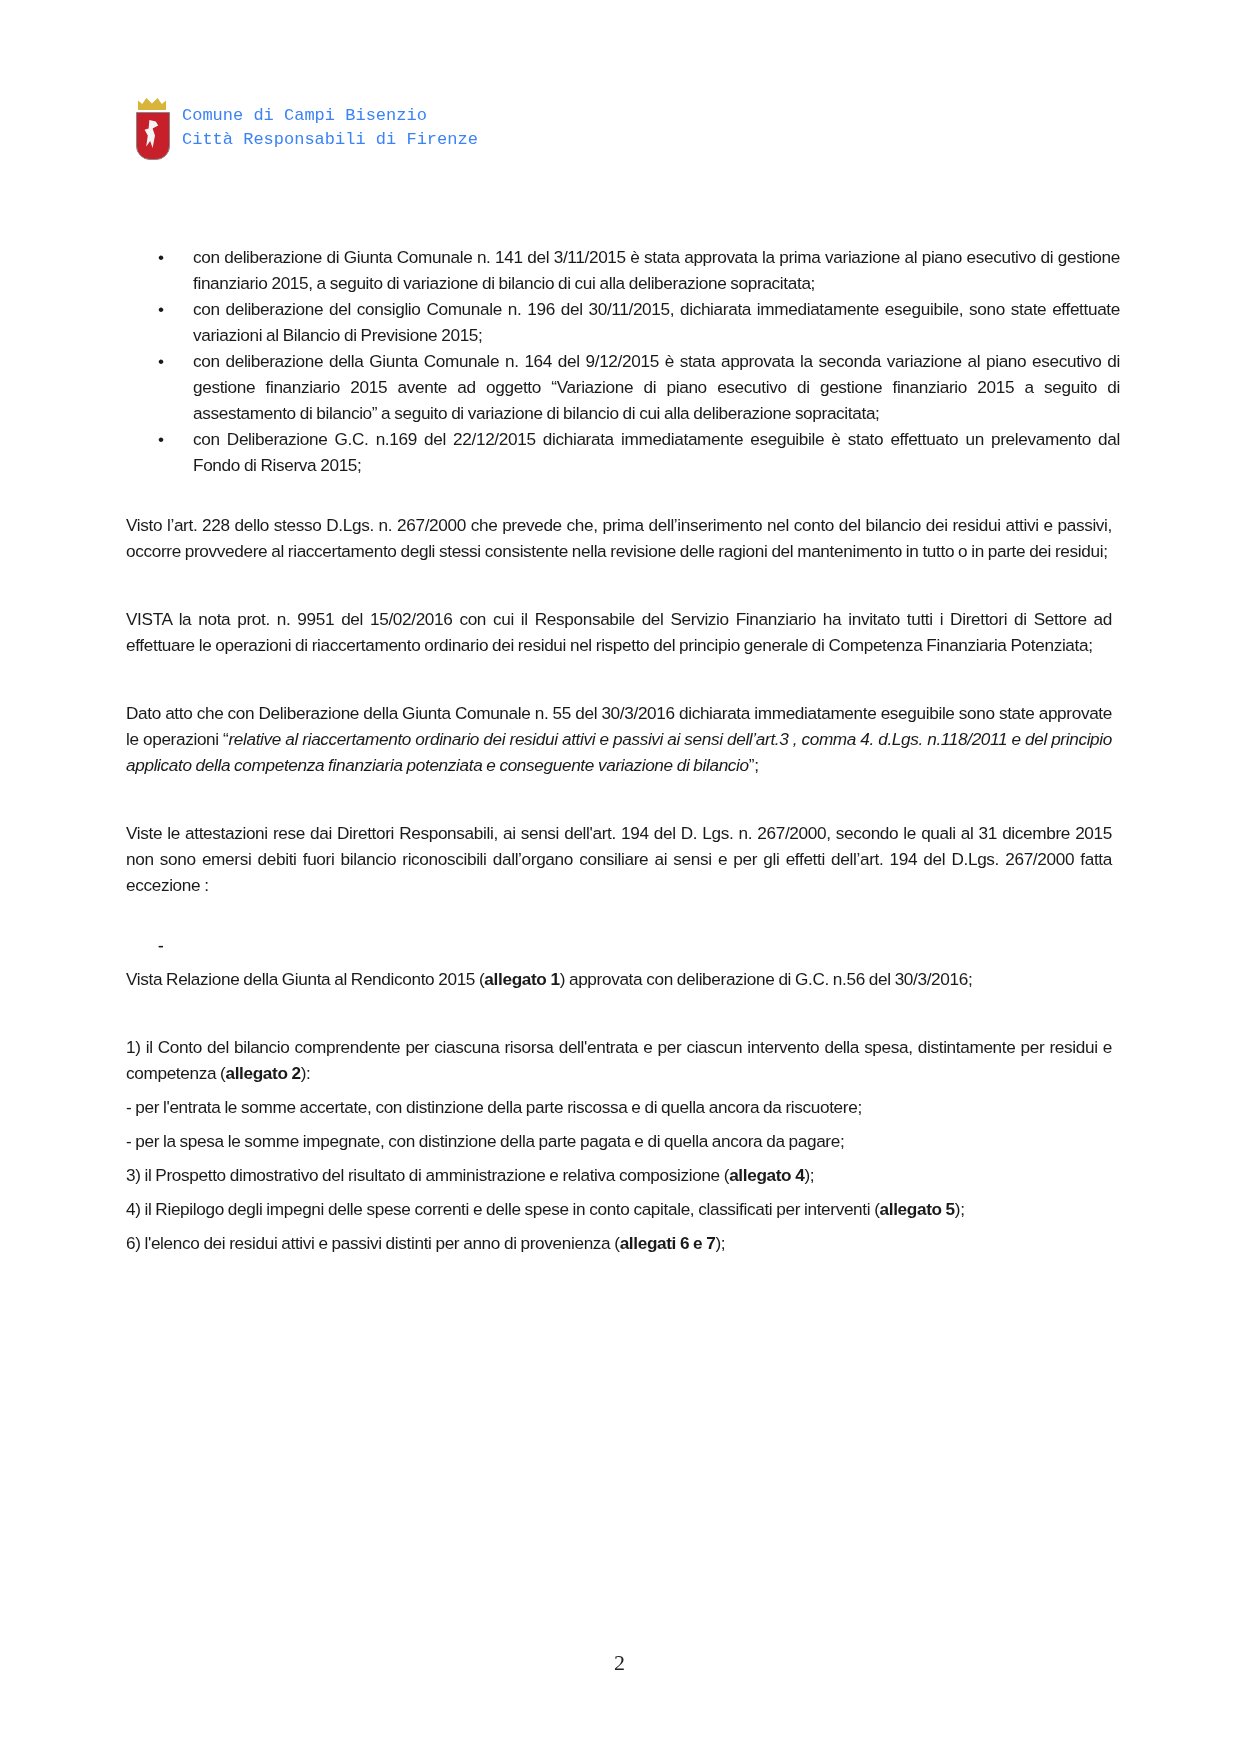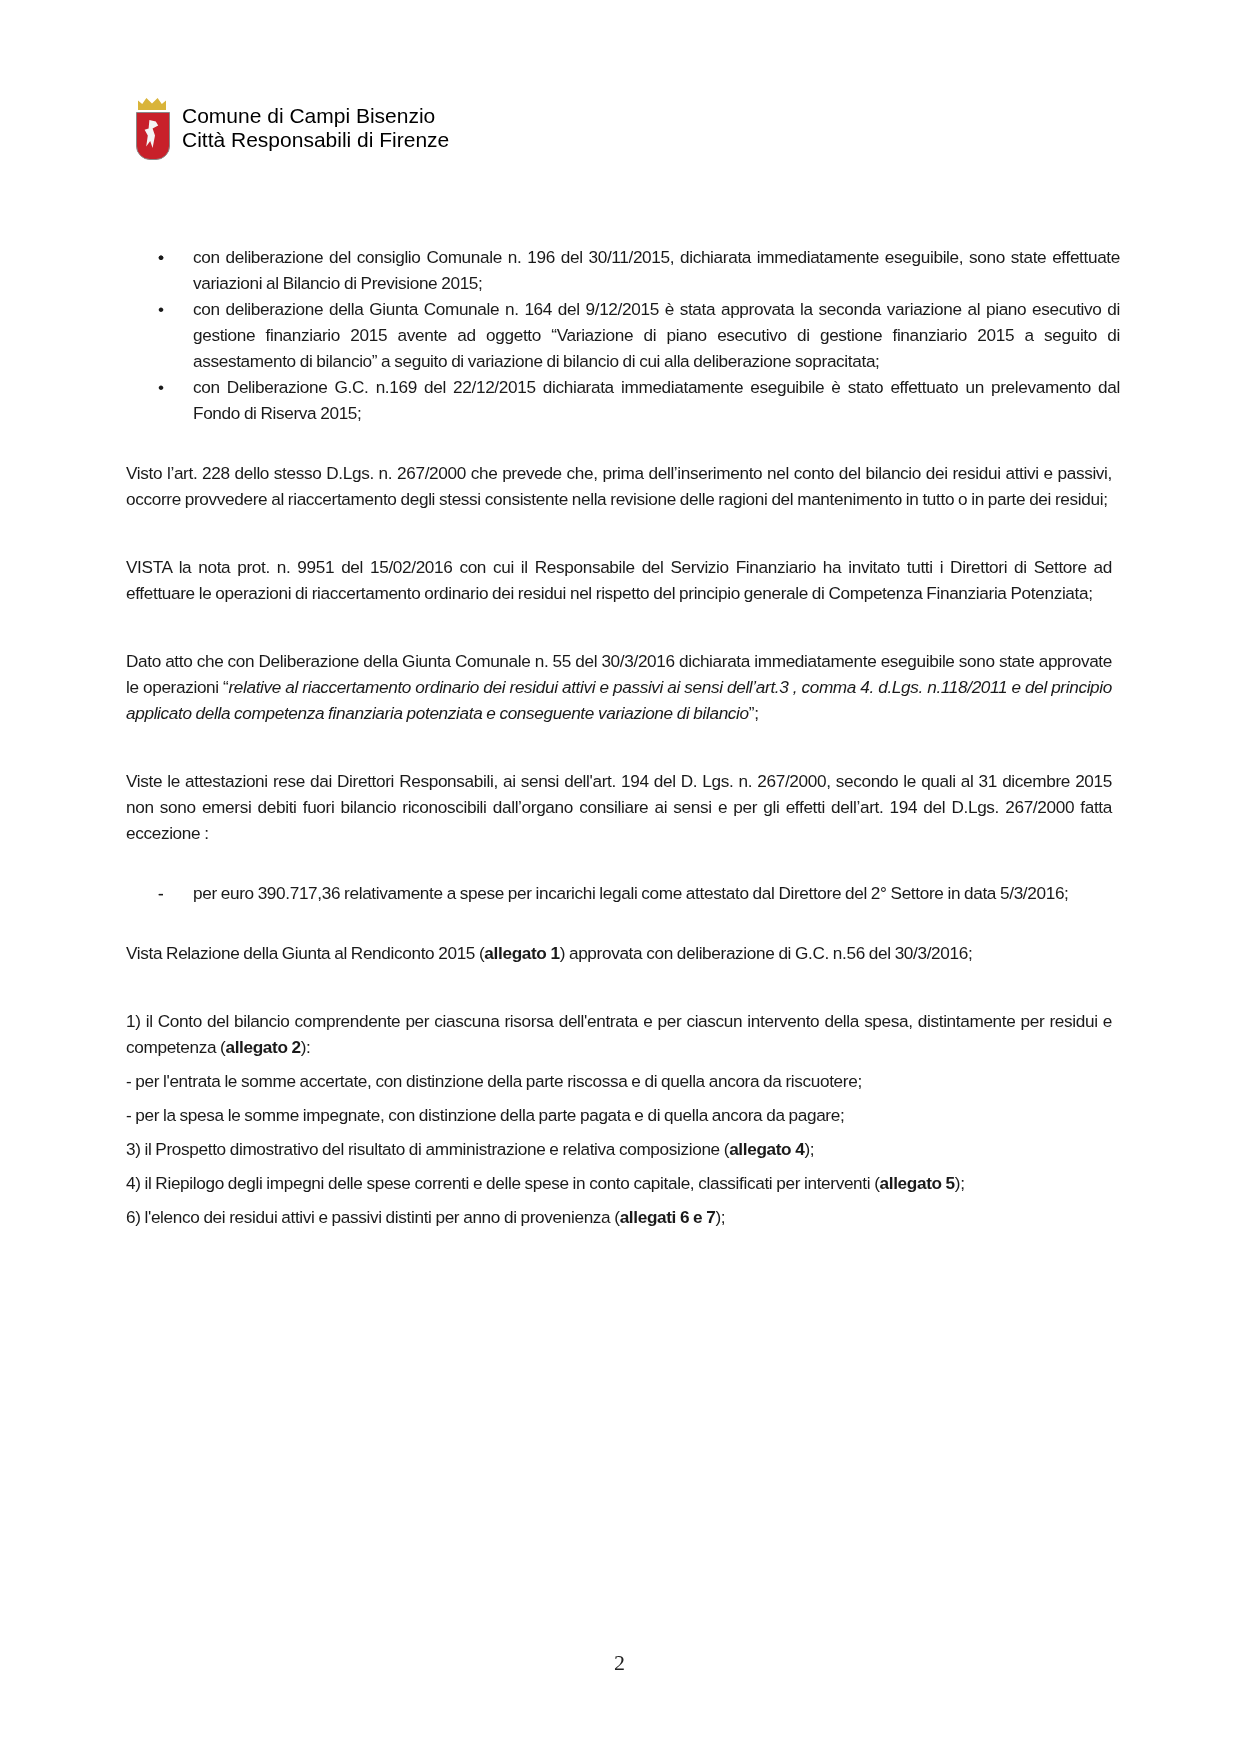--- a/index.html
+++ b/index.html
@@ -5,21 +5,21 @@
   html, body { margin: 0; padding: 0; background: #ffffff; }
   body { width: 1239px; height: 1753px; position: relative; overflow: hidden; color: #1a1a1a; }
   .header { position: absolute; left: 134px; top: 98px; display: flex; align-items: flex-start; }
   .crest { width: 36px; height: 64px; position: relative; margin-right: 12px; }
   .crown { position: absolute; left: 4px; top: 0; width: 28px; height: 12px; background: #d9b43a; border-radius: 2px 2px 0 0;
            clip-path: polygon(0 100%, 0 20%, 15% 50%, 30% 0, 50% 45%, 70% 0, 85% 50%, 100% 20%, 100% 100%); }
   .shield { position: absolute; left: 2px; top: 14px; width: 32px; height: 46px; background: #c8202a; border: 1px solid #888;
             border-radius: 0 0 14px 14px; }
   .dog { position: absolute; left: 9px; top: 22px; width: 16px; height: 28px; background: #f4f4f4;
          clip-path: polygon(40% 0, 80% 5%, 95% 20%, 60% 30%, 75% 55%, 60% 100%, 45% 75%, 20% 95%, 30% 55%, 10% 35%, 35% 30%); }
-  .header-text { font-family: Liberation Sans, sans-serif; font-size: 21px; line-height: 24px; color: #000000; padding-top: 6px; }
+  .header-text { font-family: Liberation Mono, monospace; font-size: 17px; line-height: 24px; color: #3b82f6; padding-top: 6px; }
   .body-text { position: absolute; left: 118px; width: 1002px; top: 244px;
                font-family: "Liberation Sans", sans-serif; font-size: 17.2px; line-height: 26px; text-align: justify;
                letter-spacing: -0.35px; word-spacing: -0.5px; }
   .body-text p { margin: 8px; }
   .gap { height: 26px; }
   ul.bullets { list-style: none; margin: 0; padding: 0; }
   ul.bullets li { position: relative; padding-left: 75px; }
   ul.bullets li .mark { position: absolute; left: 40px; top: 0; }
   ul.dashes { list-style: none; margin: 0; padding: 0; }
   ul.dashes li { position: relative; padding-left: 75px; }
@@ -39,37 +39,37 @@
     <div class="dog"></div>
   </div>
   <div class="header-text">
     <div>Comune di Campi Bisenzio</div>
     <div>Città Responsabili di Firenze</div>
   </div>
 </div>
 
 <div class="body-text">
   <ul class="bullets">
-    <li><span class="mark">•</span></li>
+    <li><span class="mark">•</span><span>con deliberazione di Giunta Comunale n. 141 del 3/11/2015 è stata approvata la prima variazione al piano esecutivo di gestione finanziario 2015, a seguito di variazione di bilancio di cui alla deliberazione sopracitata;</span></li>
     <li><span class="mark">•</span><span>con deliberazione del consiglio Comunale n. 196 del 30/11/2015, dichiarata immediatamente eseguibile,  sono state effettuate variazioni al Bilancio di Previsione 2015;</span></li>
     <li><span class="mark">•</span><span>con deliberazione della Giunta Comunale n. 164 del 9/12/2015  è stata approvata la seconda variazione al piano esecutivo di gestione finanziario 2015 avente ad oggetto “Variazione di piano esecutivo di gestione finanziario 2015 a seguito di assestamento di bilancio” a seguito di variazione di bilancio di cui alla deliberazione sopracitata;</span></li>
     <li><span class="mark">•</span><span>con Deliberazione G.C. n.169 del 22/12/2015 dichiarata immediatamente eseguibile è stato effettuato un prelevamento dal Fondo di Riserva 2015;</span></li>
   </ul>
   <div class="gap"></div>
   <p>Visto  l’art. 228 dello stesso D.Lgs. n. 267/2000 che prevede che, prima dell’inserimento nel conto del bilancio dei residui attivi e passivi, occorre provvedere al riaccertamento degli stessi consistente nella revisione delle ragioni del mantenimento in tutto o in parte dei residui;</p>
   <div class="gap"></div>
   <p>VISTA la nota prot. n. 9951 del 15/02/2016 con cui il Responsabile del Servizio Finanziario ha invitato tutti i Direttori di Settore ad effettuare le operazioni di riaccertamento ordinario dei residui nel rispetto del principio generale di Competenza Finanziaria Potenziata;</p>
   <div class="gap"></div>
   <p><span>Dato atto che con Deliberazione della Giunta Comunale n. 55 del 30/3/2016 dichiarata immediatamente eseguibile sono state approvate le operazioni “</span><i>relative al riaccertamento ordinario dei residui attivi e passivi ai sensi dell’art.3 , comma 4. d.Lgs. n.118/2011 e del principio applicato della competenza finanziaria potenziata e conseguente variazione di bilancio</i><span>”;</span></p>
   <div class="gap"></div>
   <p>Viste le attestazioni rese dai Direttori Responsabili, ai  sensi dell'art. 194 del D. Lgs. n. 267/2000, secondo le quali al 31 dicembre 2015 non  sono emersi debiti fuori bilancio riconoscibili dall’organo consiliare ai sensi e per gli effetti dell’art. 194 del D.Lgs. 267/2000 fatta eccezione :</p>
   <div class="gap"></div>
   <ul class="dashes">
     <li><span class="mark">-</span></li>
-    <li><span class="mark">-</span><span>per euro 390.717,36 relativamente a spese per incarichi legali come attestato dal Direttore del 2° Settore in data 5/3/2016;</span></li>
+    <li><span class="mark">-</span></li>
   </ul>
   <div class="gap"></div>
   <p><span>Vista Relazione della Giunta al Rendiconto 2015 (</span><b>allegato 1</b><span>) approvata con deliberazione di G.C. n.56 del 30/3/2016;</span></p>
   <div class="gap"></div>
   <p><span>1) il Conto del bilancio comprendente per ciascuna risorsa dell'entrata e per ciascun intervento della spesa, distintamente per residui e competenza (</span><b>allegato 2</b><span>):</span></p>
   <p><span>- per l'entrata le somme accertate, con distinzione della parte riscossa e di quella ancora da riscuotere;</span></p>
   <p><span>- per la spesa le somme impegnate, con distinzione della parte pagata e di quella ancora da pagare;</span></p>
   <p><span>3) il Prospetto dimostrativo del risultato di amministrazione e relativa composizione (</span><b>allegato 4</b><span>);</span></p>
   <p><span>4) il Riepilogo degli impegni delle spese correnti e delle spese in conto capitale, classificati per interventi (</span><b>allegato 5</b><span>);</span></p>
   <p><span>6) l'elenco dei residui attivi e passivi distinti per anno di provenienza (</span><b>allegati 6 e 7</b><span>);</span></p>

